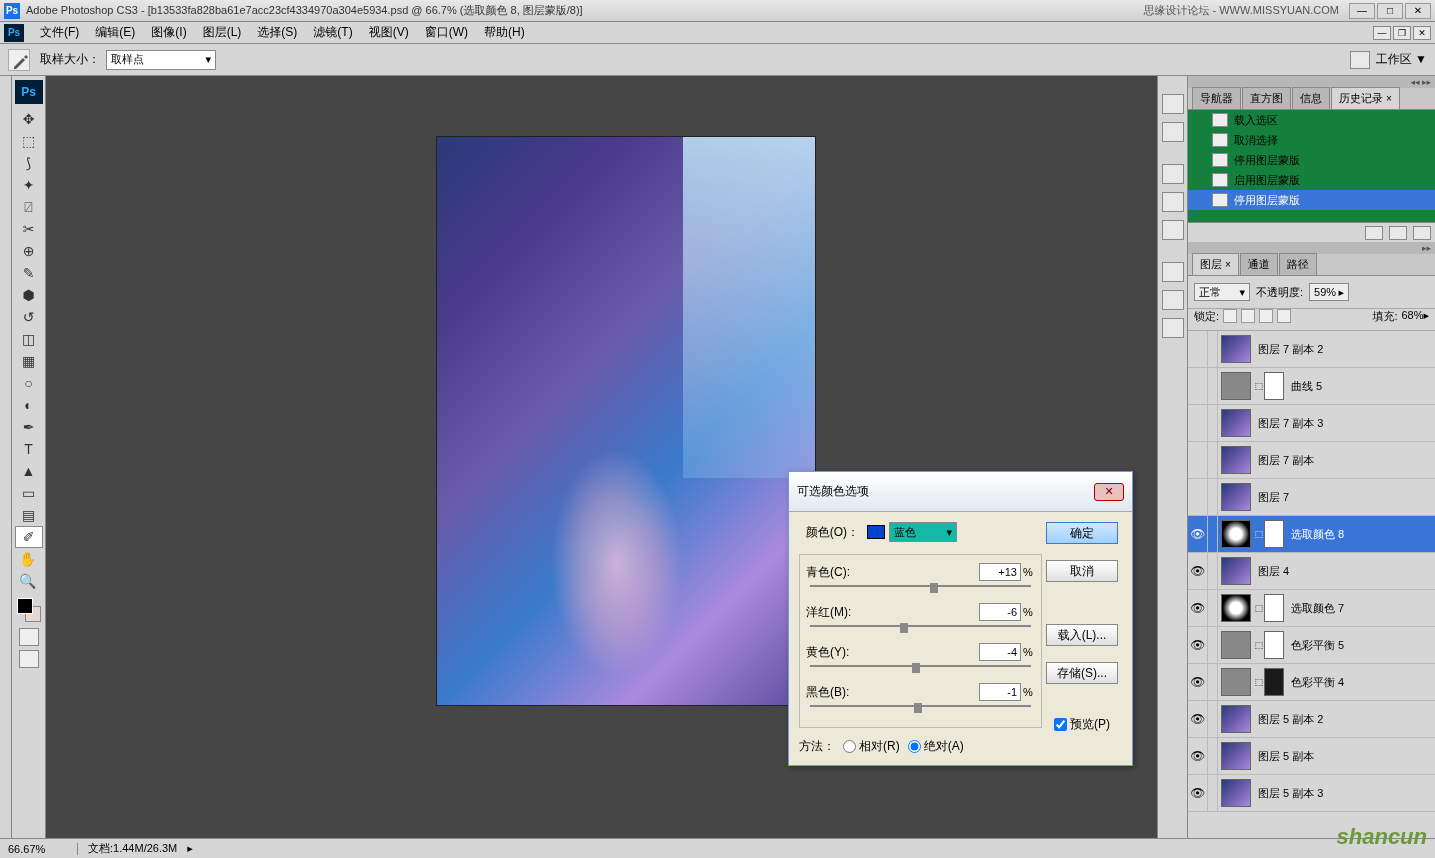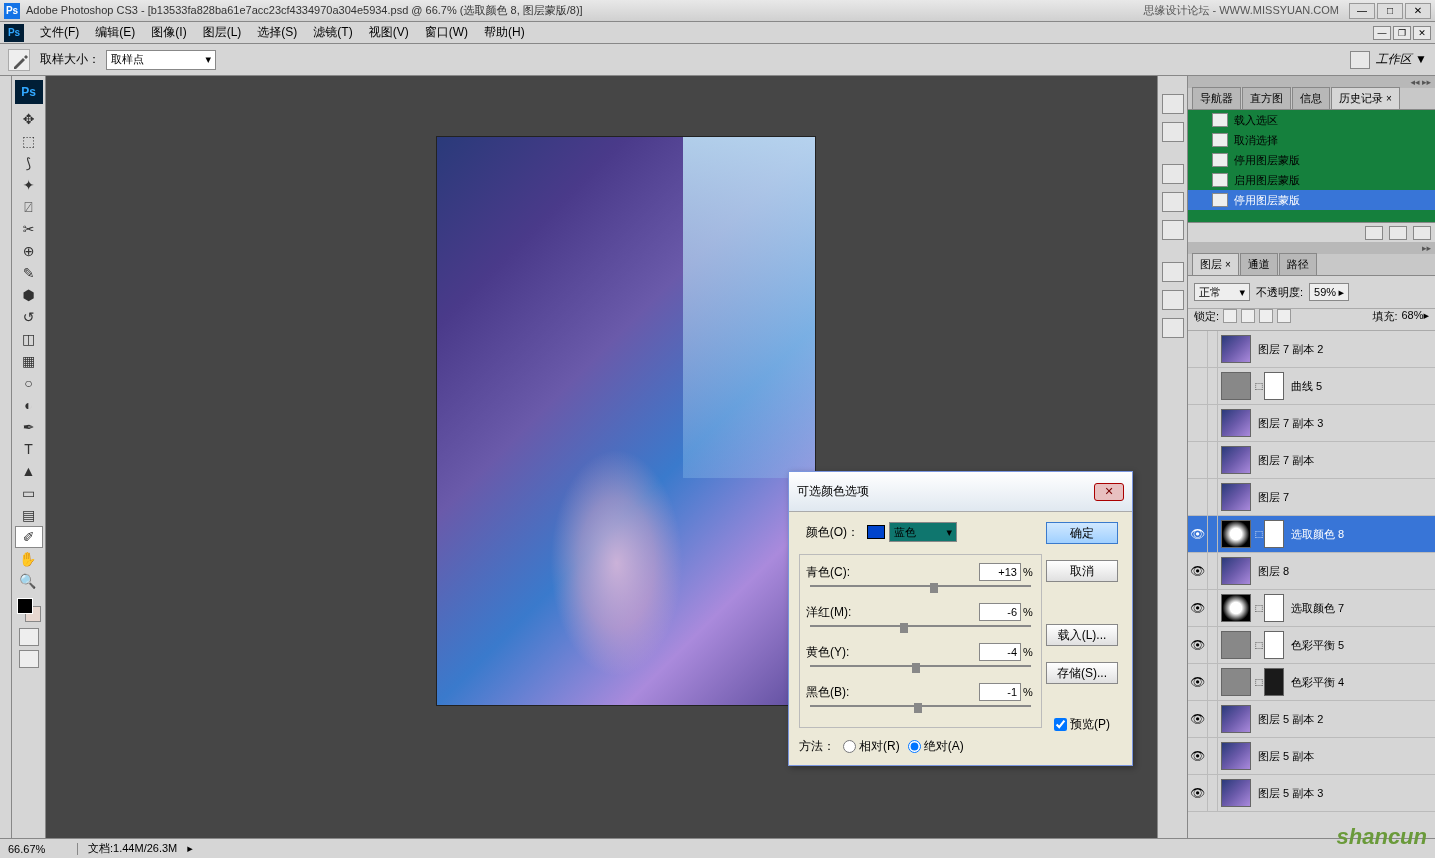--- a/index.html
+++ b/index.html
@@ -19,21 +19,21 @@
 .menubar .menuitem { padding: 2px 8px; font-size: 12px; color: #000; cursor: pointer; }
 .menubar .docbtns { margin-left: auto; display: flex; }
 .menubar .docbtn { width: 18px; height: 14px; border: 1px solid #888; background: #e8e8e8; margin-left: 2px; display: flex; align-items: center; justify-content: center; font-size: 9px; }
 
 
 .optionsbar { background: #d6d6d6; height: 32px; display: flex; align-items: center; padding: 0 8px; border-bottom: 1px solid #888; }
 .optionsbar .tool-icon { width: 22px; height: 22px; border: 1px solid #aaa; background: #eee; margin-right: 10px; }
 .optionsbar .label { font-size: 12px; margin-right: 6px; }
 .optionsbar .dropdown { width: 110px; height: 20px; border: 1px solid #888; background: #fff; padding: 0 4px; font-size: 11px; display: flex; align-items: center; justify-content: space-between; }
 .optionsbar .spacer { flex: 1; }
-.optionsbar .workspace { display: flex; align-items: center; gap: 6px; font-style: italic; }
+.optionsbar .workspace { display: flex; align-items: center; gap: 6px; }
 .optionsbar .workspace-icon { width: 20px; height: 18px; border: 1px solid #888; background: #e8e8e8; }
 
 
 .main { display: flex; height: calc(858px - 22px - 22px - 32px - 20px); }
 
 
 .leftstrip { width: 12px; background: #d6d6d6; border-right: 1px solid #888; }
 
 
 .toolbox { width: 34px; background: #d6d6d6; border-right: 1px solid #888; display: flex; flex-direction: column; align-items: center; padding-top: 4px; }
@@ -56,21 +56,21 @@
 .dialog-title { background: linear-gradient(#fff, #e0e8f0); height: 40px; display: flex; align-items: center; padding: 0 8px; font-size: 12px; border-bottom: 1px solid #aaa; }
 .dialog-title .close { margin-left: auto; width: 30px; height: 18px; border: 1px solid #a00; background: #e8c0c0; color: #700; display: flex; align-items: center; justify-content: center; font-size: 11px; border-radius: 3px; }
 .dialog-body { padding: 10px; display: flex; }
 .dialog-left { flex: 1; }
 .dialog-right { width: 80px; display: flex; flex-direction: column; gap: 16px; align-items: center; }
 .dialog-btn { width: 72px; height: 22px; border: 1px solid #888; background: linear-gradient(#fff, #e0e0e0); font-size: 12px; display: flex; align-items: center; justify-content: center; cursor: pointer; }
 .dialog-btn.primary { border: 1px solid #3a7acc; background: linear-gradient(#d0e8ff, #a0d0ff); }
 .dialog .color-row { display: flex; align-items: center; margin-bottom: 12px; }
 .dialog .color-row .label { width: 60px; text-align: right; margin-right: 8px; font-size: 12px; }
 .dialog .color-row .swatch { width: 18px; height: 14px; background: #0044cc; border: 1px solid #000; margin-right: 4px; }
-.dialog .color-row .drop { flex: 0 0 68px; height: 20px; border: 1px solid #888; background: #0f766e; padding: 0 4px; font-size: 11px; display: flex; align-items: center; justify-content: space-between; }
+.dialog .color-row .drop { flex: 0 0 68px; height: 20px; border: 1px solid #888; background: #14b8a6; padding: 0 4px; font-size: 11px; display: flex; align-items: center; justify-content: space-between; }
 .dialog .slider-group { border: 1px solid #bbb; padding: 8px 6px 4px; margin-bottom: 10px; }
 .dialog .slider-row { display: flex; align-items: center; margin-bottom: 2px; }
 .dialog .slider-row .sl-label { width: 55px; font-size: 12px; }
 .dialog .slider-row .sl-val { width: 42px; height: 18px; border: 1px solid #888; background: #fff; text-align: right; padding: 0 3px; font-size: 11px; line-height: 16px; }
 .dialog .slider-row .sl-pct { width: 14px; text-align: center; font-size: 11px; }
 .dialog .slider-track { height: 14px; position: relative; margin-bottom: 6px; }
 .dialog .slider-track::before { content: ''; position: absolute; left: 4px; right: 4px; top: 2px; height: 2px; background: #888; }
 .dialog .slider-thumb { position: absolute; top: 0; width: 8px; height: 10px; background: #888; transform: translateX(-50%); }
 .dialog .method-row { display: flex; align-items: center; gap: 8px; font-size: 12px; }
 .dialog .radio { display: flex; align-items: center; gap: 3px; }
@@ -410,21 +410,21 @@
               <div class="link"></div>
               <div class="thumb adj2"></div>
               <span class="linkicon">⬚</span>
               <div class="mask"></div>
               <span class="name">选取颜色 8</span>
             </div>
             <div class="layer-item">
               <div class="eye">👁</div>
               <div class="link"></div>
               <div class="thumb"></div>
-              <span class="name">图层 8</span>
+              <span class="name">图层 4</span>
             </div>
             <div class="layer-item">
               <div class="eye">👁</div>
               <div class="link"></div>
               <div class="thumb adj2"></div>
               <span class="linkicon">⬚</span>
               <div class="mask"></div>
               <span class="name">选取颜色 7</span>
             </div>
             <div class="layer-item">

